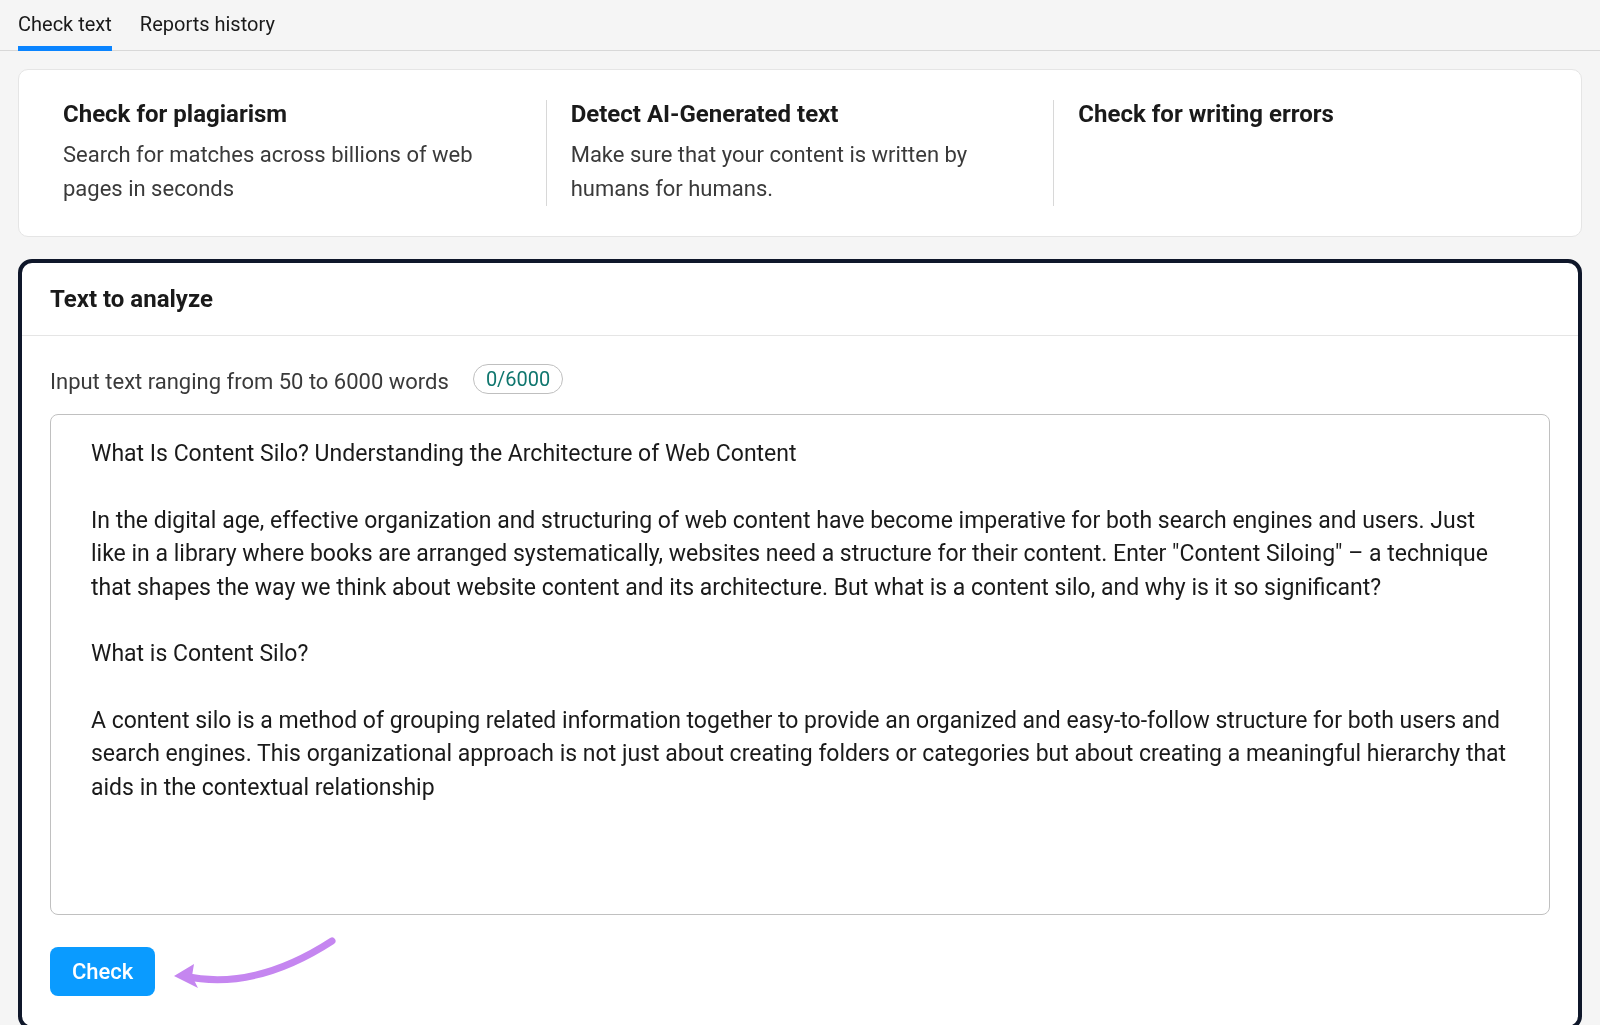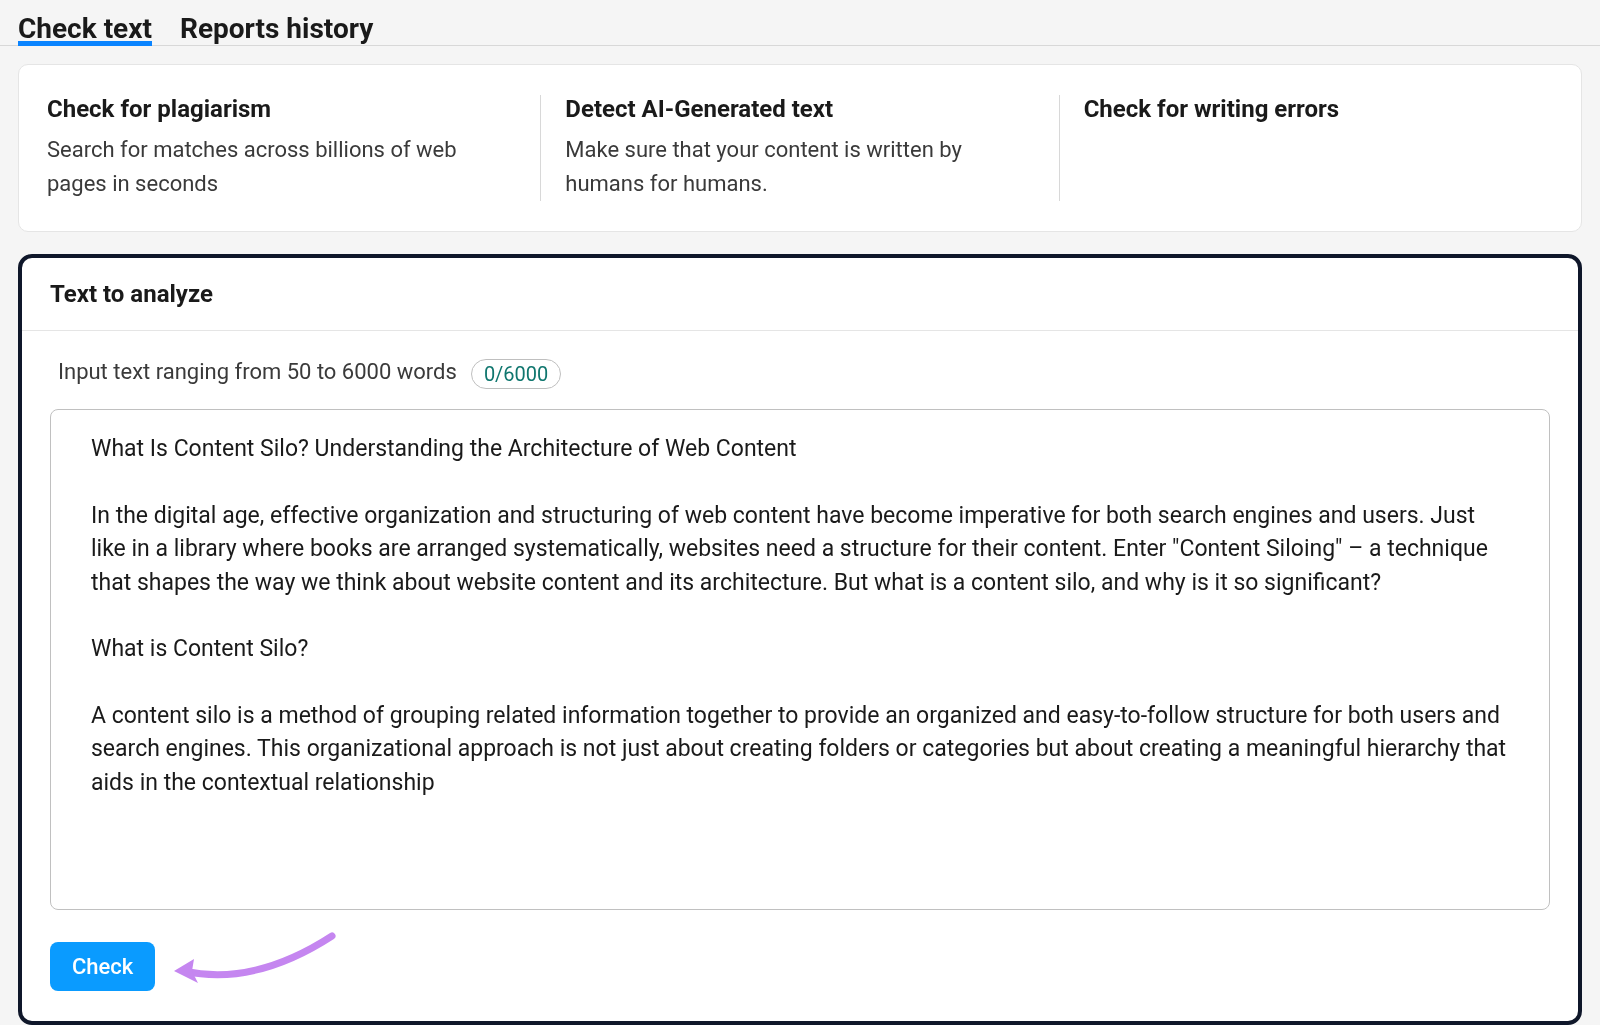--- a/index.html
+++ b/index.html
@@ -14,44 +14,45 @@
       padding: 0;
     }
     .tabs {
       display: flex;
       gap: 28px;
       padding: 12px 18px 0 18px;
       border-bottom: 1px solid #d8d8d8;
       background: #f5f5f5;
     }
     .tab {
-      font-size: 28px;
-      font-weight: 700;
+      font-size: 20px;
+      font-weight: 400;
       color: #1a1a1a;
+      padding-bottom: 14px;
       cursor: pointer;
       position: relative;
     }
     .tab.active::after {
       content: "";
       position: absolute;
       left: 0;
       right: 0;
       bottom: -1px;
       height: 5px;
       background: #0a84ff;
     }
     .content {
       padding: 18px;
     }
     .feature-card {
       background: #fff;
       border: 1px solid #e5e5e5;
       border-radius: 10px;
       display: flex;
-      padding: 30px 28px;
+      padding: 30px 44px;
       margin-bottom: 22px;
     }
     .feature {
       flex: 1;
       padding: 0 24px;
     }
     .feature:first-child {
       padding-left: 0;
     }
     .feature:last-child {
@@ -86,24 +87,23 @@
       font-size: 24px;
       font-weight: 700;
       color: #1a1a1a;
     }
     .analyze-body {
       padding: 28px 28px 30px 28px;
       position: relative;
     }
     .input-label-row {
       display: flex;
-      align-items: flex-start;
-      gap: 14px;
+      align-items: flex-end;
+      gap: 24px;
       margin-bottom: 20px;
-      margin-left: 8px;
     }
     .input-label {
       font-size: 22px;
       color: #3a3a3a;
     }
     .word-count-pill {
       border: 1px solid #bfbfbf;
       border-radius: 999px;
       padding: 2px 12px;
       font-size: 20px;

